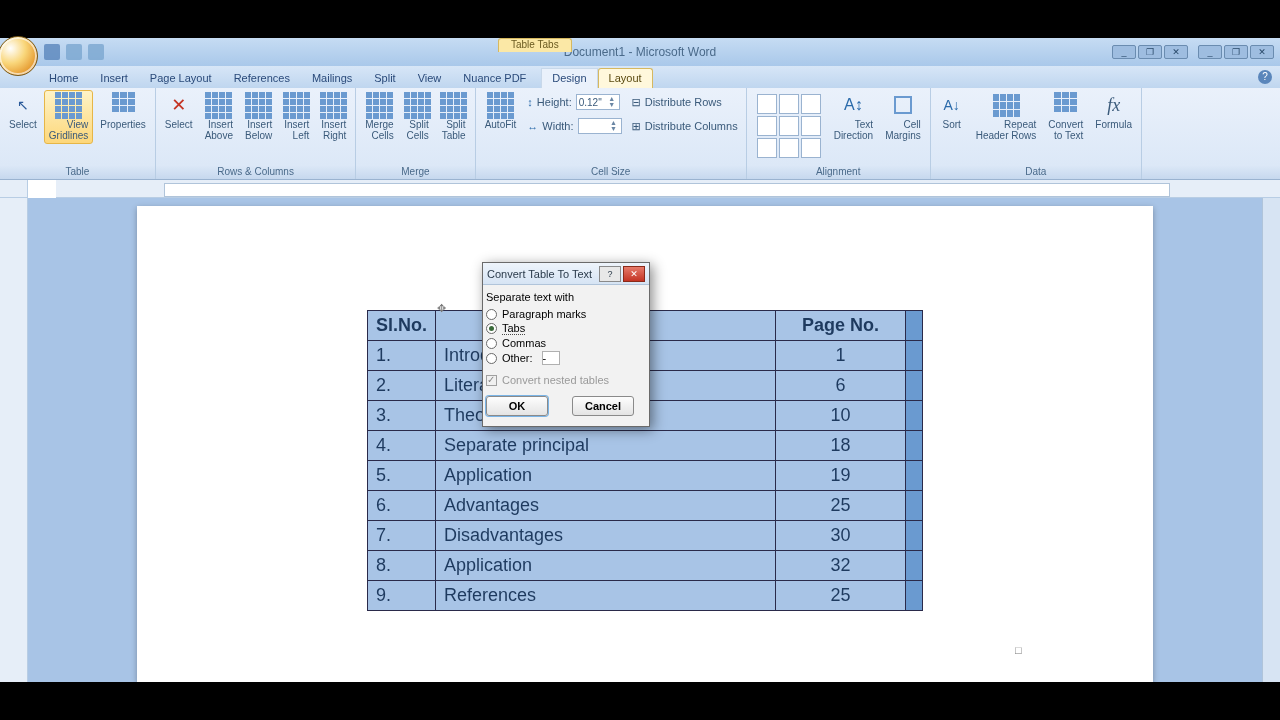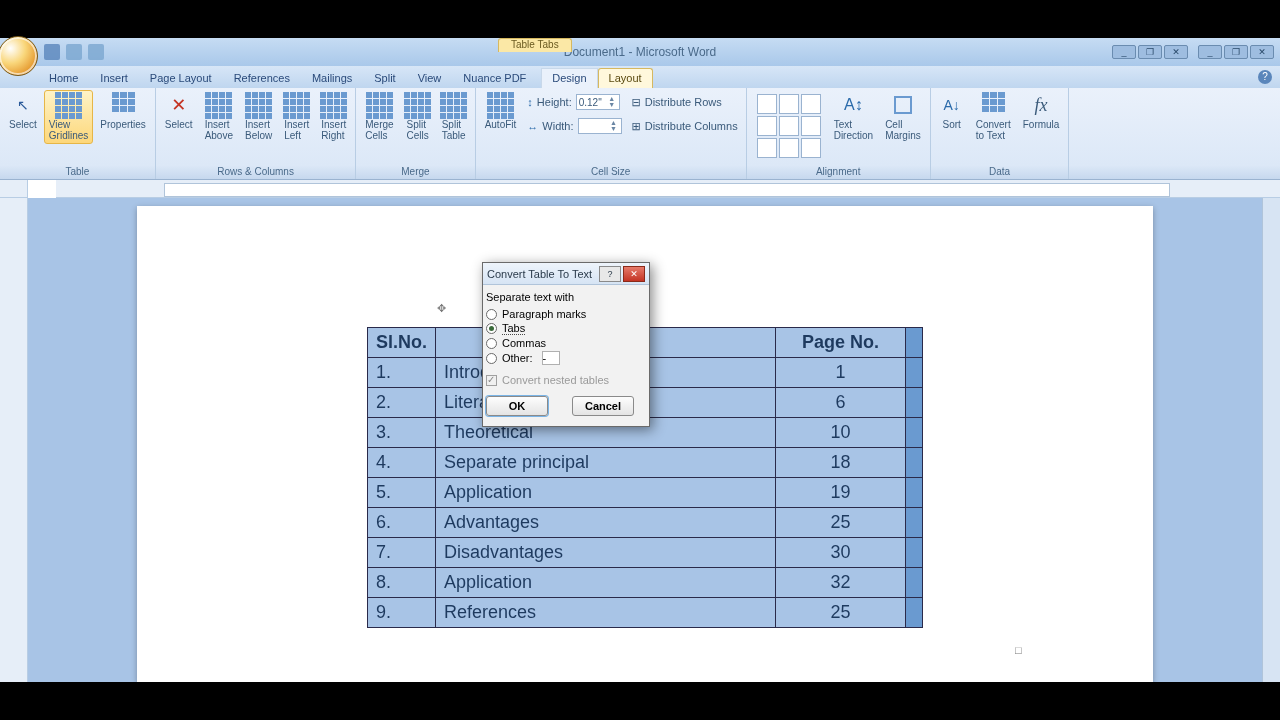--- a/index.html
+++ b/index.html
@@ -26,41 +26,41 @@
   .help-icon { position:absolute; right:8px; top:4px; width:14px; height:14px; border-radius:50%; background:#5a86bb; color:#fff; font-size:10px; text-align:center; line-height:14px; }
 
   
   .ribbon { height:92px; background:linear-gradient(#eaf1fb,#dce8f7 85%,#c6d8ee); border-bottom:1px solid #9ab3d0; display:flex; font-size:10px; color:#3a5a7a; }
   .group { border-right:1px solid #b8cde4; display:flex; flex-direction:column; padding:2px 4px 0; }
   .group-body { flex:1; display:flex; align-items:flex-start; gap:2px; }
   .group-label { text-align:center; font-size:10px; padding:1px 0 2px; color:#4a6a8a; position:relative; }
   .rbtn { display:flex; flex-direction:column; align-items:center; padding:2px 4px; border:1px solid transparent; border-radius:3px; min-width:34px; }
   .rbtn.active { background:linear-gradient(#fef3c7,#fdd77a); border-color:#e6b647; }
   .rbtn-icon { width:24px; height:24px; margin-bottom:2px; display:flex; align-items:center; justify-content:center; }
-  .rbtn-label { text-align:left; line-height:11px; }
+  .rbtn-label { text-align:right; line-height:11px; }
   .igrid { display:grid; grid-template-columns:repeat(4,6px); grid-template-rows:repeat(4,6px); gap:1px; }
   .igrid span { background:#6a9ad0; }
   .arr { font-size:14px; color:#2a5a9a; }
   .smallrow { display:flex; align-items:center; gap:4px; height:20px; font-size:11px; }
   .spin { width:44px; height:16px; border:1px solid #9ab3d0; background:#fff; font-size:10px; padding:0 2px; display:flex; align-items:center; }
   .spin .ud { margin-left:auto; width:10px; font-size:7px; line-height:6px; color:#6a86a4; text-align:center; }
   .align-grid { display:grid; grid-template-columns:repeat(3,20px); grid-template-rows:repeat(3,20px); gap:2px; }
   .align-grid div { border:1px solid #9ab3d0; background:#fff; }
 
   
   .ruler-h { height:18px; background:#e6eef8; border-bottom:1px solid #b8cde4; position:relative; margin-left:28px; }
   .ruler-h::before { content:""; position:absolute; left:108px; right:110px; top:3px; height:12px; background:#fff; border:1px solid #b0c4da; }
   .workarea { flex:1; background:#a8c4e6; display:flex; overflow:hidden; position:relative; }
   .ruler-v { width:28px; background:#e6eef8; border-right:1px solid #b8cde4; }
   .page-scroll { flex:1; display:flex; justify-content:center; padding-top:8px; }
   .page { width:1016px; background:#fff; box-shadow:0 2px 6px rgba(0,0,0,.3); padding:104px 0 40px; position:relative; }
   .vscroll { width:18px; background:#d7e4f3; border-left:1px solid #b0c4da; }
 
   
-  .doc-table { margin:17px auto; border-collapse:collapse; font-family:"Times New Roman",serif; }
+  .doc-table { margin:0 auto; border-collapse:collapse; font-family:"Times New Roman",serif; }
   .doc-table th, .doc-table td { border:1px solid #2a2a4a; padding:4px 8px; font-size:18px; color:#1e3a5f; background:#a8c4e6; }
   .doc-table th { font-weight:bold; text-align:left; }
   .doc-table th.c3, .doc-table td.c3 { text-align:center; }
   .doc-table th.c1 { width:64px; }
   .doc-table th.c2 { width:340px; }
   .doc-table th.c3 { width:130px; }
   .sel-edge { background:#6a9ad0 !important; width:8px; padding:0; border:none; }
   .anchor { position:absolute; font-size:11px; color:#7a7a7a; }
 
   
@@ -457,20 +457,40 @@
     <div class="group">
       <div class="group-body">
         <div class="rbtn">
           <div class="rbtn-icon">
               <span style="font-size:14px;color:#2a6aaa">A↓</span>
             </div>
           <div class="rbtn-label">Sort</div>
         </div>
         <div class="rbtn">
           <div class="rbtn-icon">
+              <div class="igrid" style="grid-template-rows:repeat(3,7px)">
+                <span></span>
+                <span></span>
+                <span></span>
+                <span></span>
+                <span></span>
+                <span></span>
+                <span></span>
+                <span></span>
+                <span></span>
+                <span></span>
+                <span></span>
+                <span></span>
+              </div>
+            </div>
+          <div class="rbtn-label" style="white-space:pre-line">Repeat
+Header Rows</div>
+        </div>
+        <div class="rbtn">
+          <div class="rbtn-icon">
               <div class="igrid" style="grid-template-columns:repeat(3,7px)">
                 <span></span>
                 <span></span>
                 <span></span>
                 <span></span>
                 <span></span>
                 <span></span>
                 <span></span>
                 <span></span>
                 <span></span>

